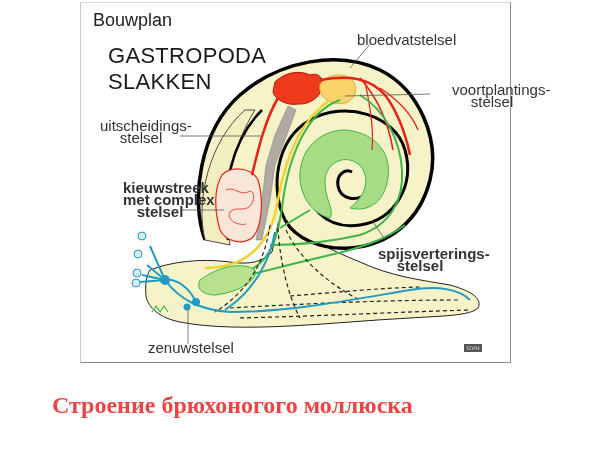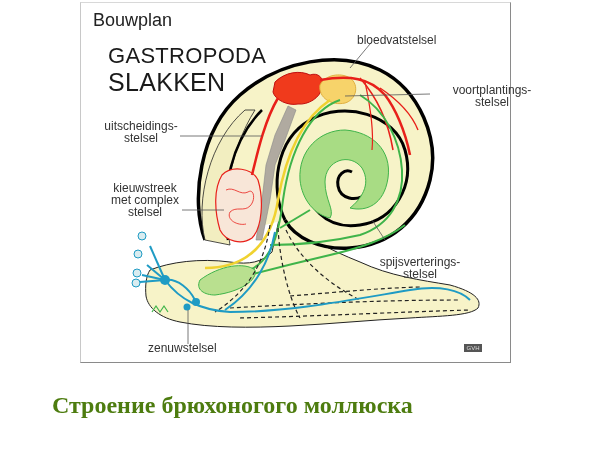--- a/index.html
+++ b/index.html
@@ -1,24 +1,24 @@
 <!DOCTYPE html>
 <html><head>
   <meta charset="utf-8">
   <style>
     html, body { margin: 0; padding: 0; background: #ffffff; }
     body { width: 600px; height: 450px; position: relative; overflow: hidden; font-family: "Liberation Sans", sans-serif; }
     .frame { position: absolute; left: 80px; top: 2px; width: 431px; height: 361px; border: 1px solid #8a8a8a; border-top-color: #d8d8d8; border-left-color: #c8c8c8; background: #ffffff; box-sizing: border-box; }
     .diagram-svg { position: absolute; left: 0; top: 0; }
-    .lbl { position: absolute; font-family: "Liberation Sans", sans-serif; color: #333; font-size: 12px; line-height: 12px; text-align: center; white-space: nowrap; }
+    .lbl { position: absolute; font-family: "Liberation Sans", sans-serif; color: #333; font-size: 15px; line-height: 12px; text-align: center; white-space: nowrap; }
     .bouwplan { position: absolute; left: 93px; top: 10px; font-size: 18px; color: #222; }
     .title1 { position: absolute; left: 108px; top: 44px; font-size: 22px; color: #1a1a1a; letter-spacing: 0.3px; line-height: 24px; text-align: center; }
-    .title2 { position: absolute; left: 108px; top: 70px; font-size: 25px; color: #1a1a1a; letter-spacing: 0.3px; line-height: 24px; }
+    .title2 { position: absolute; left: 108px; top: 70px; font-size: 22px; color: #1a1a1a; letter-spacing: 0.3px; line-height: 24px; }
     .logo { position: absolute; left: 464px; top: 344px; width: 18px; height: 8px; background: #555; color: #ddd; font-size: 6px; line-height: 8px; text-align: center; }
-    .caption { position: absolute; left: 52px; top: 392px; font-family: "Liberation Serif", serif; font-weight: bold; font-size: 24px; color: #4d7c0f; white-space: nowrap; }
+    .caption { position: absolute; left: 52px; top: 392px; font-family: "Liberation Serif", serif; font-weight: bold; font-size: 24px; color: #ef4444; white-space: nowrap; }
   </style>
 </head>
 <body>
 
 <div class="frame"></div>
 
 <svg class="diagram-svg" width="600" height="450" viewBox="0 0 600 450">
 
   <path d="M150,270 C170,262 200,258 230,262 C250,265 262,262 272,252 L280,215 C300,235 330,250 360,262 C390,276 420,280 450,285 C475,292 482,300 478,308 C470,316 440,316 410,318 C370,320 330,324 290,326 C250,328 210,328 180,322 C160,318 148,308 146,296 C145,286 146,276 150,270 Z" fill="#f7f3c8" stroke="#222" stroke-width="1"></path>
 
@@ -112,26 +112,26 @@
 
 <div class="lbl" style="left:357px; top:34px;">bloedvatstelsel</div>
 <div class="lbl" style="left:452px; top:84px; width:80px;">
   <div>voortplantings-</div>
   <div>stelsel</div>
 </div>
 <div class="lbl" style="left:100px; top:120px; width:82px;">
   <div>uitscheidings-</div>
   <div>stelsel</div>
 </div>
-<div class="lbl" style="left:108px; top:182px; width:74px;">
+<div class="lbl" style="left:123px; top:182px; width:74px;font-weight:bold;">
   <div>kieuwstreek</div>
   <div>met complex</div>
   <div>stelsel</div>
 </div>
-<div class="lbl" style="left:378px; top:256px; width:84px;">
+<div class="lbl" style="left:378px; top:248px; width:84px;font-weight:bold;">
   <div>spijsverterings-</div>
   <div>stelsel</div>
 </div>
 <div class="lbl" style="left:148px; top:342px;">zenuwstelsel</div>
 
 <div class="logo">GVH</div>
 
 <div class="caption">Строение брюхоногого моллюска</div>
 
 </body></html>

